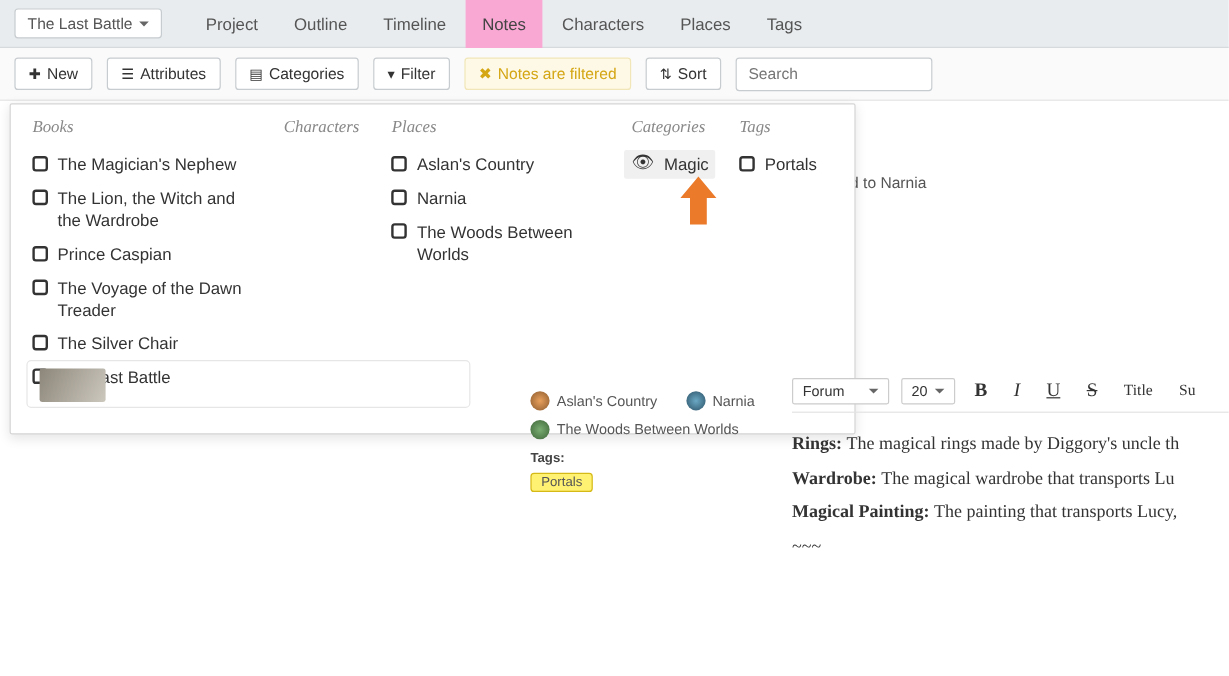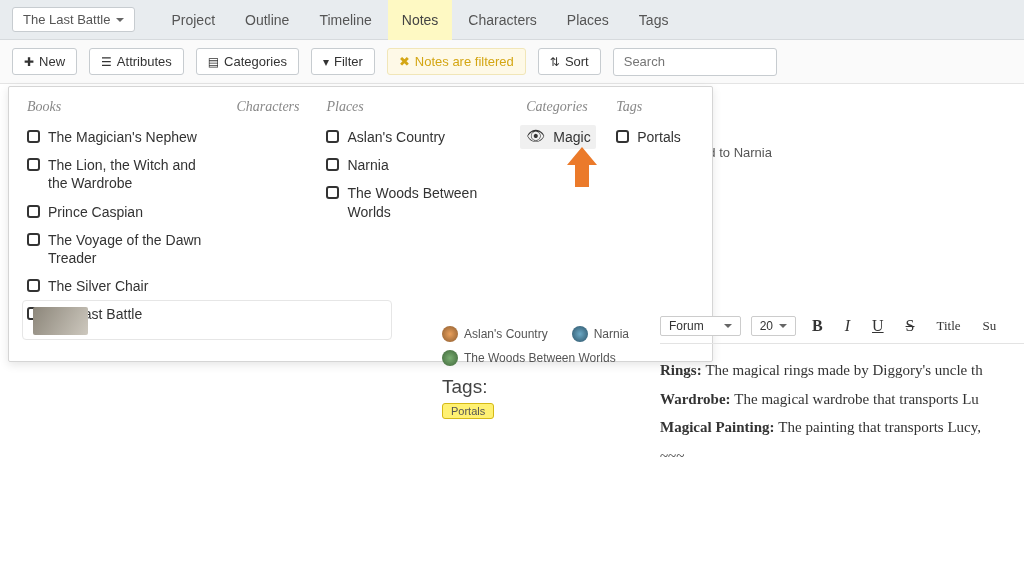--- a/index.html
+++ b/index.html
@@ -2,21 +2,21 @@
 <html><head>
 <meta charset="utf-8">
 <style>
 * { margin: 0; padding: 0; box-sizing: border-box; }
 body { font-family: -apple-system, BlinkMacSystemFont, "Segoe UI", Helvetica, Arial, sans-serif; background: #fff; width: 1024px; height: 563px; overflow: hidden; position: relative; }
 
 .topbar { background: #e8ecef; height: 40px; border-bottom: 1px solid #d6dadd; display: flex; align-items: center; padding: 0 12px; gap: 2px; }
 .proj-dropdown { border: 1px solid #c7ccd0; background: #fff; border-radius: 3px; padding: 4px 10px; font-size: 13px; color: #555; display: inline-flex; align-items: center; gap: 6px; cursor: pointer; margin-right: 20px; }
 .caret-down { width: 0; height: 0; border-left: 4px solid transparent; border-right: 4px solid transparent; border-top: 4px solid #666; }
 .nav-link { padding: 10px 14px; font-size: 14px; color: #555; cursor: pointer; display: inline-flex; align-items: center; height: 40px; }
-.nav-link.active { background: #fef9c3; color: #444; }
+.nav-link.active { background: #f9a8d4; color: #444; }
 
 .toolbar { background: #fafafa; border-bottom: 1px solid #e4e4e4; height: 44px; display: flex; align-items: center; padding: 0 12px; gap: 12px; }
 .btn { border: 1px solid #c7ccd0; background: #fff; border-radius: 3px; padding: 5px 11px; font-size: 13px; color: #333; display: inline-flex; align-items: center; gap: 5px; cursor: pointer; }
 .btn .ico { font-size: 12px; }
 .notes-filtered { color: #d4a614; background: #fef9e7; border: 1px solid #f1e6b8; border-radius: 3px; padding: 5px 11px; font-size: 13px; display: inline-flex; align-items: center; gap: 5px; }
 .search-box { border: 1px solid #c7ccd0; background: #fff; border-radius: 3px; padding: 5px 10px; font-size: 13px; color: #999; width: 164px; height: 28px; }
 
 .drop-panel { position: absolute; top: 86px; left: 8px; width: 705px; background: #fff; border: 1px solid #d5d5d5; box-shadow: 0 3px 10px rgba(0,0,0,0.1); border-radius: 2px; padding: 12px 18px 34px; display: flex; gap: 20px; }
 .drop-col { display: flex; flex-direction: column; gap: 4px; }
 .col-books { width: 195px; }
@@ -37,25 +37,25 @@
 .left-card { position: absolute; top: 300px; left: 22px; width: 370px; height: 40px; border: 1px solid #e6e6e6; border-radius: 4px; padding: 6px 10px; display: flex; align-items: flex-start; gap: 10px; }
 .thumb { width: 55px; height: 28px; background: linear-gradient(120deg,#8c867a, #cdc8be); border-radius: 2px; }
 
 .mid-panel { position: absolute; top: 326px; left: 442px; font-size: 13px; color: #444; width: 210px; }
 .place-row { display: flex; gap: 24px; margin-bottom: 8px; }
 .place { display: inline-flex; align-items: center; gap: 6px; font-size: 12px; color: #555; }
 .place-dot { width: 16px; height: 16px; border-radius: 50%; }
 .pd1 { background: radial-gradient(circle,#e9a05c,#8a5a2e); }
 .pd2 { background: radial-gradient(circle,#6ba8c4,#2b5166); }
 .pd3 { background: radial-gradient(circle,#7aae72,#3d6438); }
-.tags-lbl { font-weight: 400; margin: 10px 0 5px; font-size: 19px; }
+.tags-lbl { font-weight: 700; margin: 10px 0 5px; font-size: 11px; }
 .tag-chip { display:inline-block; border: 1px solid #d5b916; background: #fff172; border-radius: 3px; padding: 1px 8px; font-size: 11px; color: #555; }
 
 .editor { position: absolute; top: 315px; left: 660px; right: 0; }
-.ed-bar { display: flex; align-items: center; gap: 10px; border-bottom: 1px solid #e3e3e3; padding-bottom: 6px; margin-bottom: 12px; }
+.ed-bar { display: flex; gap: 10px; border-bottom: 1px solid #e3e3e3; padding-bottom: 6px; margin-bottom: 12px; }
 .ed-sel { border: 1px solid #ccc; border-radius: 2px; padding: 2px 8px; font-size: 12px; color: #333; background: #fff; display: inline-flex; align-items: center; gap: 20px; }
 .ed-btn { font-size: 16px; font-weight: 700; padding: 2px 6px; cursor: pointer; font-family: Georgia, serif; color:#333; }
 .ed-u { text-decoration: underline; }
 .ed-s { text-decoration: line-through; }
 .ed-body { font-family: Georgia, serif; font-size: 15px; color: #333; line-height: 1.9; }
 .ed-body b { font-weight: 700; }
 .ed-line { white-space: nowrap; }
 </style>
 </head>
 <body>

